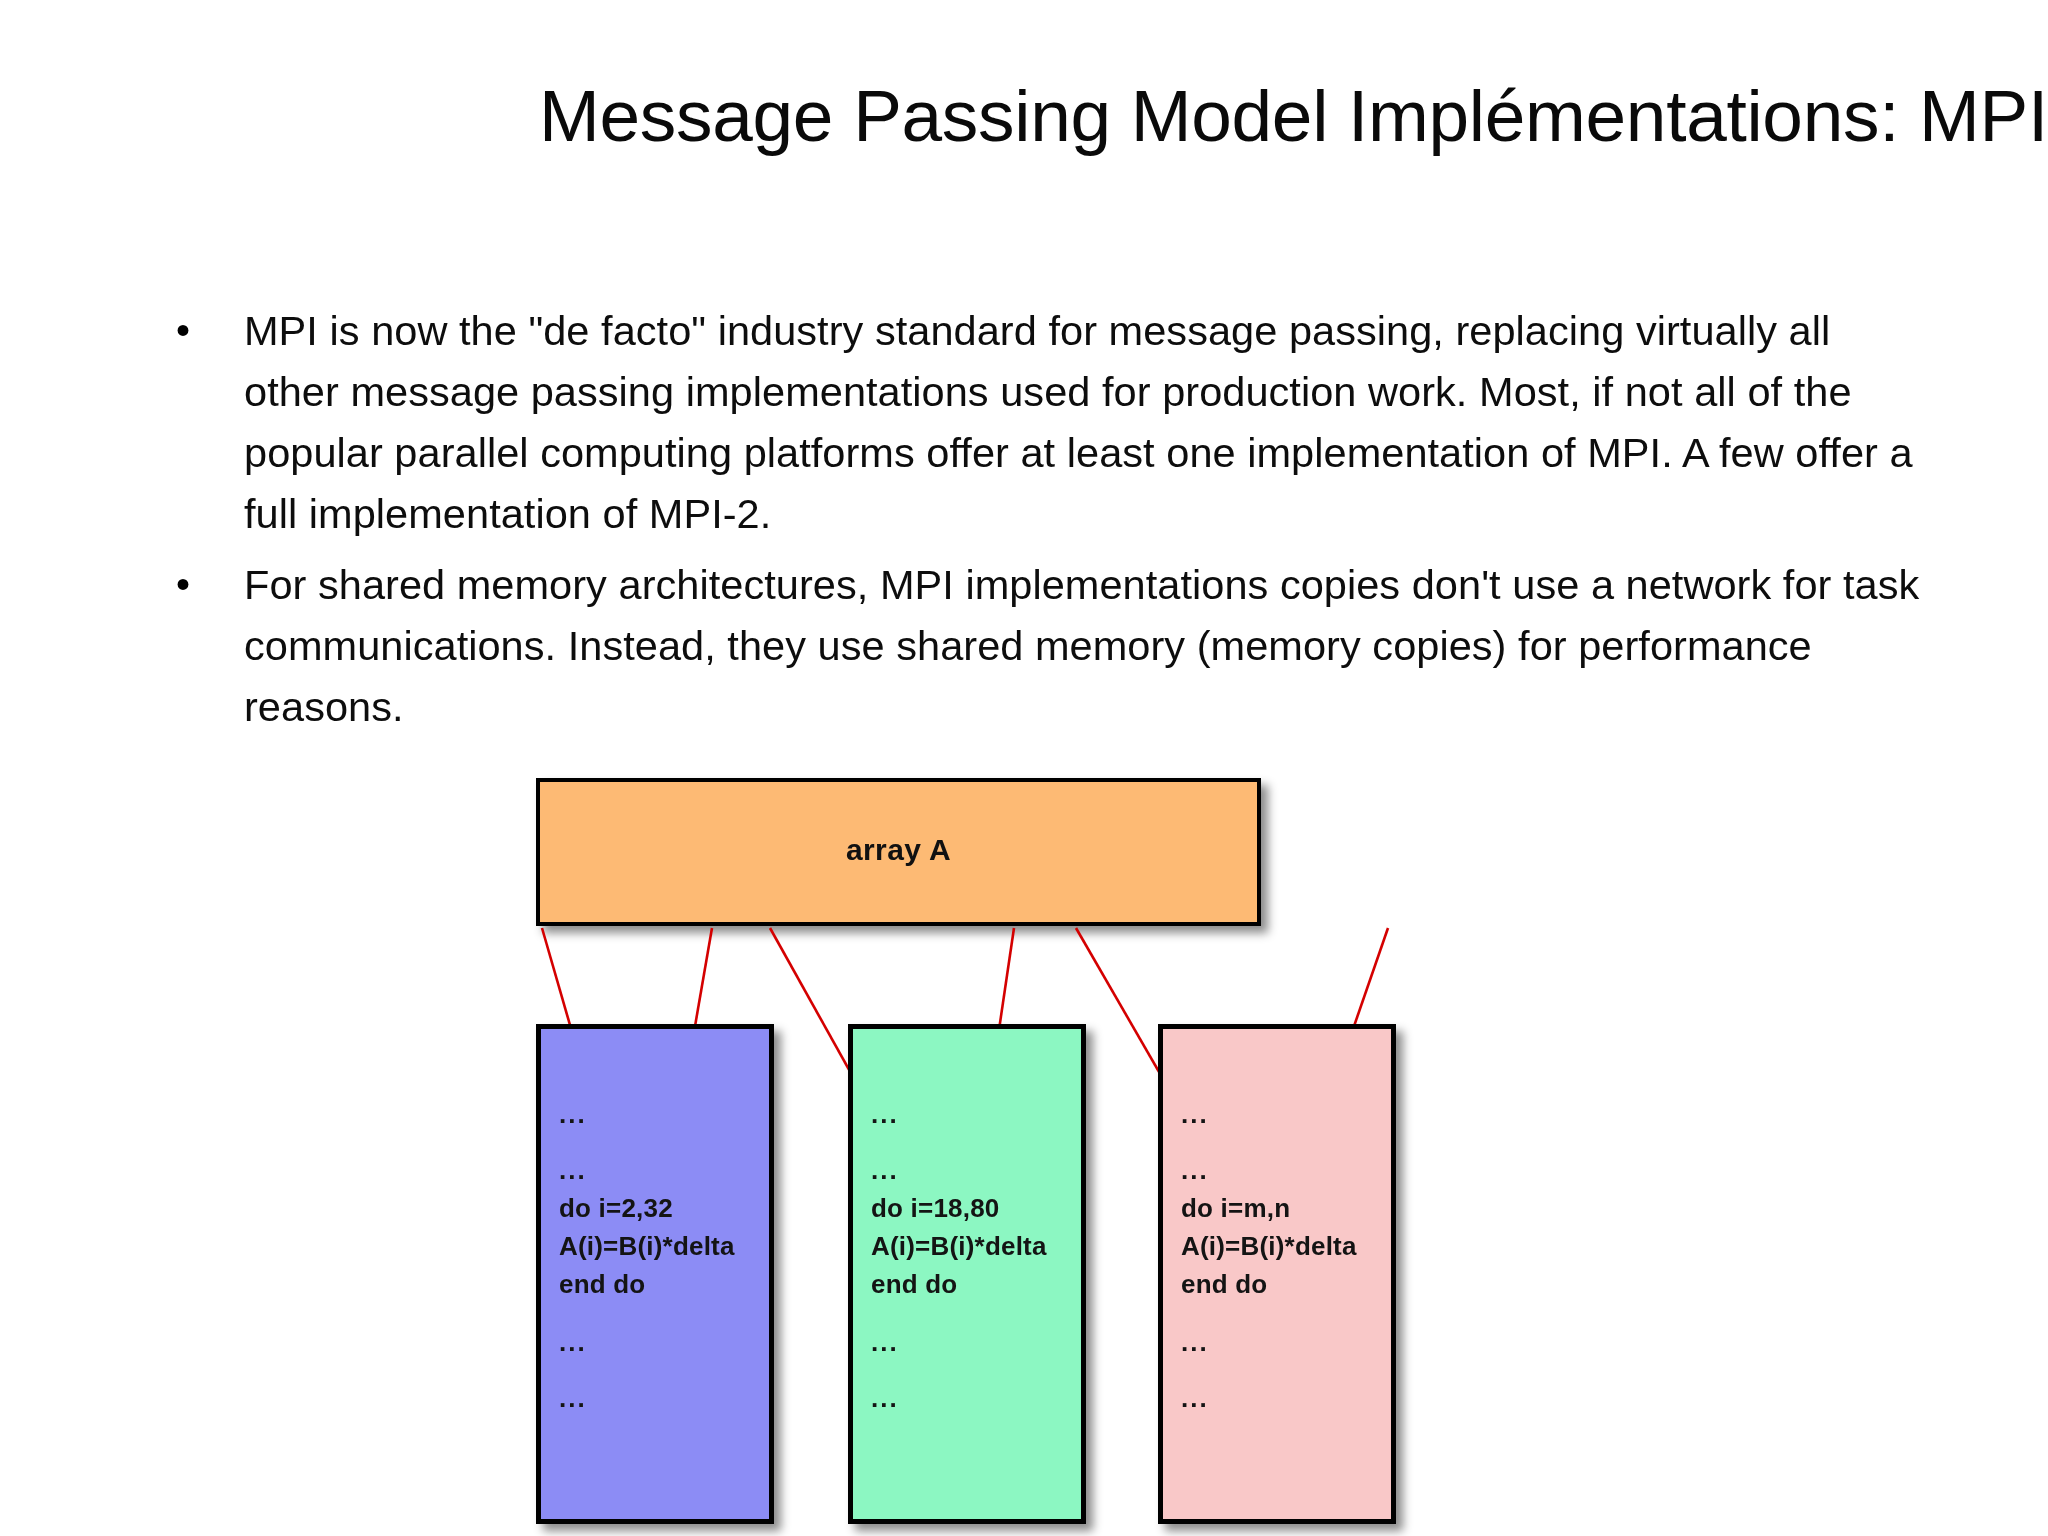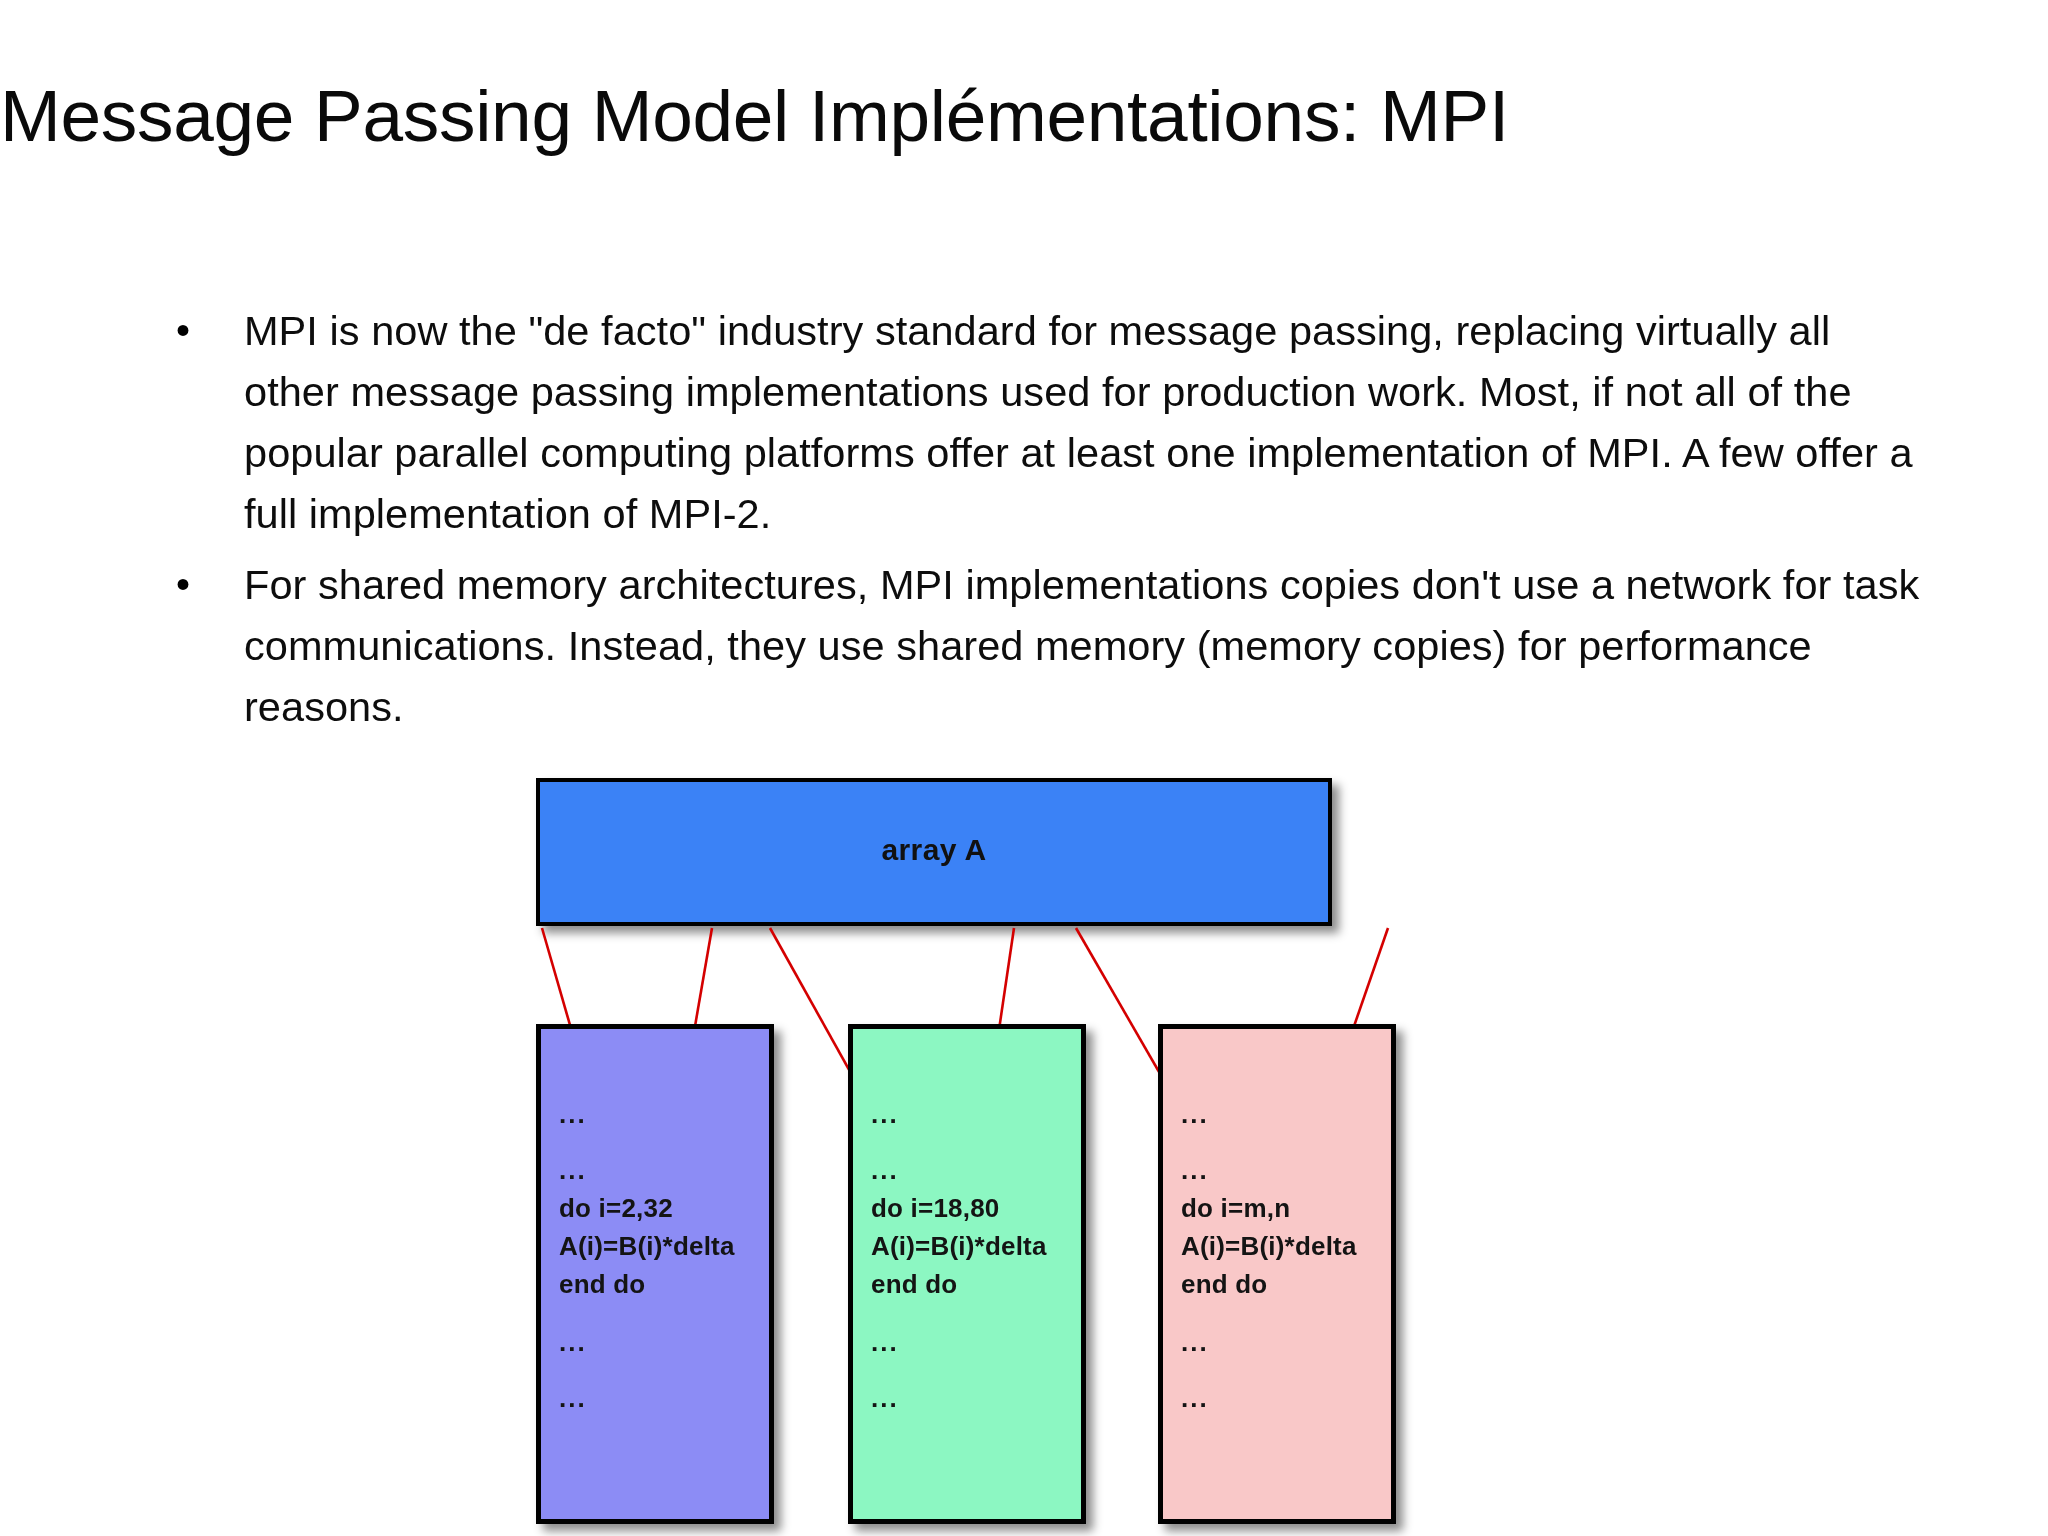--- a/index.html
+++ b/index.html
@@ -15,21 +15,21 @@
     color: #000000;
     position: relative;
   }
 
   
   .slide-title {
     position: absolute;
     left: 0;
     top: 78px;
     width: 2048px;
-    text-align: left;
+    text-align: right;
     font-size: 73px;
     line-height: 1.05;
     font-weight: 400;
     letter-spacing: -0.3px;
     color: #0a0a0a;
     white-space: nowrap;
   }
 
   
   .body-block {
@@ -69,23 +69,23 @@
     left: 536px;
     top: 778px;
     width: 880px;
     height: 760px;
   }
 
   .array-box {
     position: absolute;
     left: 0px;
     top: 0px;
-    width: 796px;
+    width: 725px;
     height: 148px;
-    background: #3b82f6;
+    background: #fdba74;
     border: 4px solid #000000;
     box-sizing: border-box;
     box-shadow: 7px 7px 9px rgba(0,0,0,0.45);
     display: flex;
     align-items: center;
     justify-content: center;
   }
   .array-box .label {
     font-size: 30px;
     font-weight: bold;

